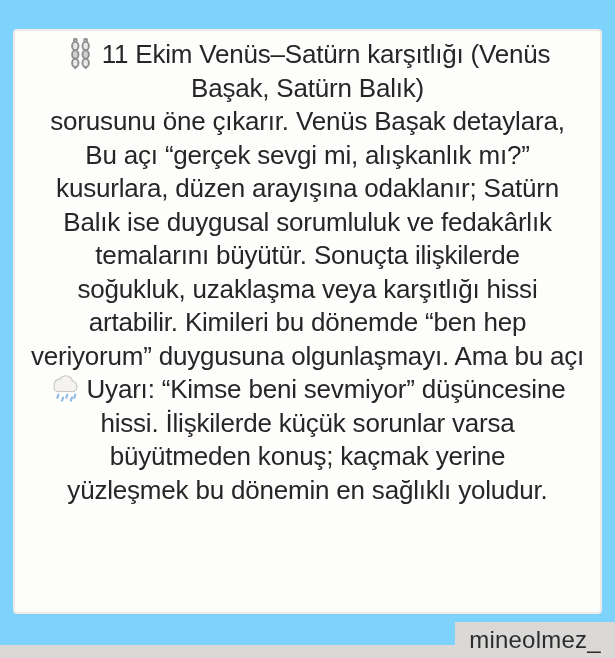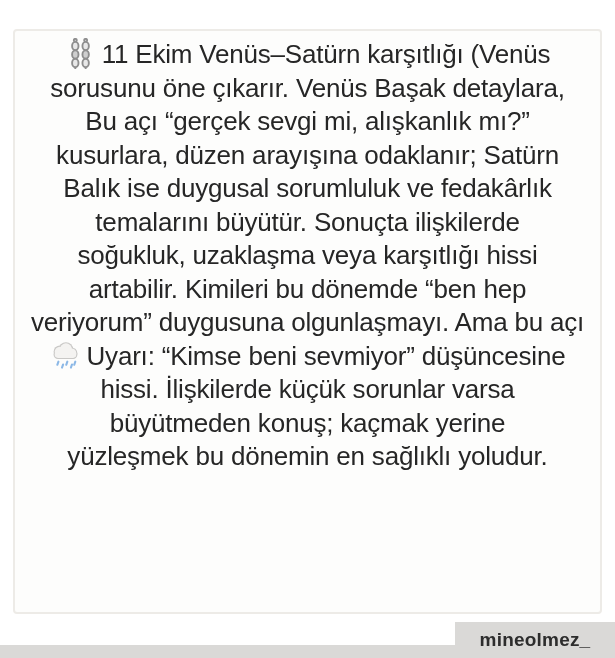--- a/index.html
+++ b/index.html
@@ -7,21 +7,21 @@
     width: 615px;
     height: 658px;
     position: relative;
     overflow: hidden;
     background: #c2601b;
     font-family: "Liberation Sans", "DejaVu Sans", sans-serif;
   }
   .frame {
     position: absolute;
     inset: 0;
-    background: #ffffff;
+    background: #7dd3fc;
   }
   .card {
     position: absolute;
     left: 13px;
     top: 29px;
     width: 589px;
     height: 585px;
     box-sizing: border-box;
     background: #fdfdfc;
     border: 2px solid #edebe7;
@@ -63,22 +63,22 @@
     right: 0;
     bottom: 0;
     width: 160px;
     height: 36px;
     background: #dad9d7;
     display: flex;
     align-items: center;
     justify-content: center;
   }
   .watermark span {
-    font-weight: bold;
-    font-size: 19px;
+    font-weight: normal;
+    font-size: 24px;
     color: #2d2d2d;
     letter-spacing: 0.2px;
   }
 </style>
 </head>
 <body>
 
 <div class="frame">
 
   <div class="card">
@@ -89,20 +89,21 @@
                 <circle cx="21" cy="2.5" r="1.6" fill="#d9d9d9"></circle>
                 <ellipse cx="10" cy="8.5" rx="3.4" ry="4.4" fill="#e8e8e8"></ellipse>
                 <ellipse cx="10" cy="17.5" rx="3.4" ry="4.4" fill="#cfcfcf"></ellipse>
                 <ellipse cx="10" cy="26.5" rx="3.4" ry="4.4" fill="#e8e8e8"></ellipse>
                 <ellipse cx="21" cy="8.5" rx="3.4" ry="4.4" fill="#e8e8e8"></ellipse>
                 <ellipse cx="21" cy="17.5" rx="3.4" ry="4.4" fill="#cfcfcf"></ellipse>
                 <ellipse cx="21" cy="26.5" rx="3.4" ry="4.4" fill="#e8e8e8"></ellipse>
                 <path d="M10 30.9 L10 33 M21 30.9 L21 33"></path>
               </g>
             </svg></span><span>11 Ekim Venüs–Satürn karşıtlığı (Venüs</span></div>
+        <div class="line"><span>Başak, Satürn Balık)</span></div>
         <div class="line"><span>sorusunu öne çıkarır. Venüs Başak detaylara,</span></div>
         <div class="line"><span>Bu açı “gerçek sevgi mi, alışkanlık mı?”</span></div>
         <div class="line"><span>kusurlara, düzen arayışına odaklanır; Satürn</span></div>
         <div class="line"><span>Balık ise duygusal sorumluluk ve fedakârlık</span></div>
         <div class="line"><span>temalarını büyütür. Sonuçta ilişkilerde</span></div>
         <div class="line"><span>soğukluk, uzaklaşma veya karşıtlığı hissi</span></div>
         <div class="line"><span>artabilir. Kimileri bu dönemde “ben hep</span></div>
         <div class="line"><span>veriyorum” duygusuna olgunlaşmayı. Ama bu açı</span></div>
         <div class="line"><span class="inline-icon"><svg viewBox="0 0 32 32" xmlns="http://www.w3.org/2000/svg">
               <g fill="#c9c8c6">

